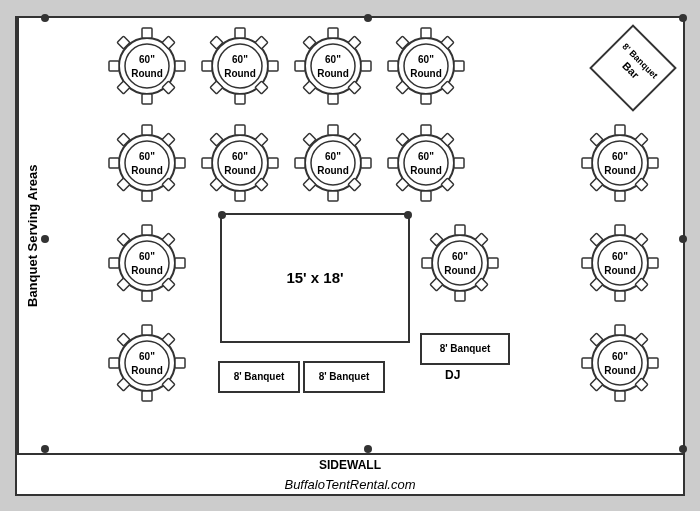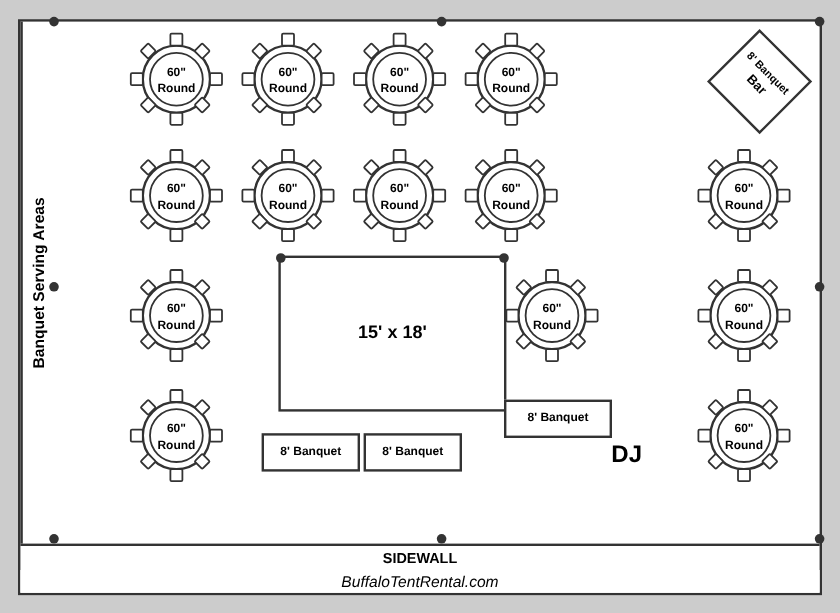--- a/index.html
+++ b/index.html
@@ -82,23 +82,23 @@
       justify-content: center;
       font-size: 10px;
       font-weight: bold;
       text-align: center;
       background: white;
     }
 
     
     .dj-label {
       position: absolute;
-      font-size: 20px;
-      font-weight: bold;
-      text-align: right;
+      font-size: 12px;
+      font-weight: bold;
+      text-align: left;
     }
 
     .tent-dots {
       position: absolute;
       width: 8px;
       height: 8px;
       background: #333;
       border-radius: 50%;
     }
   </style>
@@ -291,21 +291,21 @@
           <rect x="68" y="35" width="10" height="10" fill="white" stroke="#333" stroke-width="1.5" rx="1"></rect>
           <rect x="12" y="12" width="9" height="9" fill="white" stroke="#333" stroke-width="1.5" rx="1" transform="rotate(-45 16.5 16.5)"></rect>
           <rect x="57" y="12" width="9" height="9" fill="white" stroke="#333" stroke-width="1.5" rx="1" transform="rotate(45 61.5 16.5)"></rect>
           <rect x="12" y="57" width="9" height="9" fill="white" stroke="#333" stroke-width="1.5" rx="1" transform="rotate(45 16.5 61.5)"></rect>
           <rect x="57" y="57" width="9" height="9" fill="white" stroke="#333" stroke-width="1.5" rx="1" transform="rotate(-45 61.5 61.5)"></rect>
           <text x="40" y="37" text-anchor="middle" font-size="10" font-weight="bold" font-family="Arial">60"</text>
           <text x="40" y="51" text-anchor="middle" font-size="10" font-weight="bold" font-family="Arial">Round</text>
         </svg>
       </div>
 
-      <div class="dance-floor" style="top:195px; left:187px; width:190px; height:130px;">
+      <div class="dance-floor" style="top:195px; left:175px; width:190px; height:130px;">
 
         <div style="position:absolute; top:-4px; left:-4px; width:8px; height:8px; background:#333; border-radius:50%;"></div>
         <div style="position:absolute; top:-4px; right:-4px; width:8px; height:8px; background:#333; border-radius:50%;"></div>
         <span style="font-size:15px; font-weight:bold;">15' x 18'</span>
       </div>
 
       <div style="position:absolute; top:205px; left:375px;">
         <svg width="80" height="80" viewBox="0 0 80 80">
           <circle cx="40" cy="40" r="28" fill="white" stroke="#333" stroke-width="2"></circle>
           <circle cx="40" cy="40" r="22" fill="white" stroke="#333" stroke-width="1.5"></circle>

